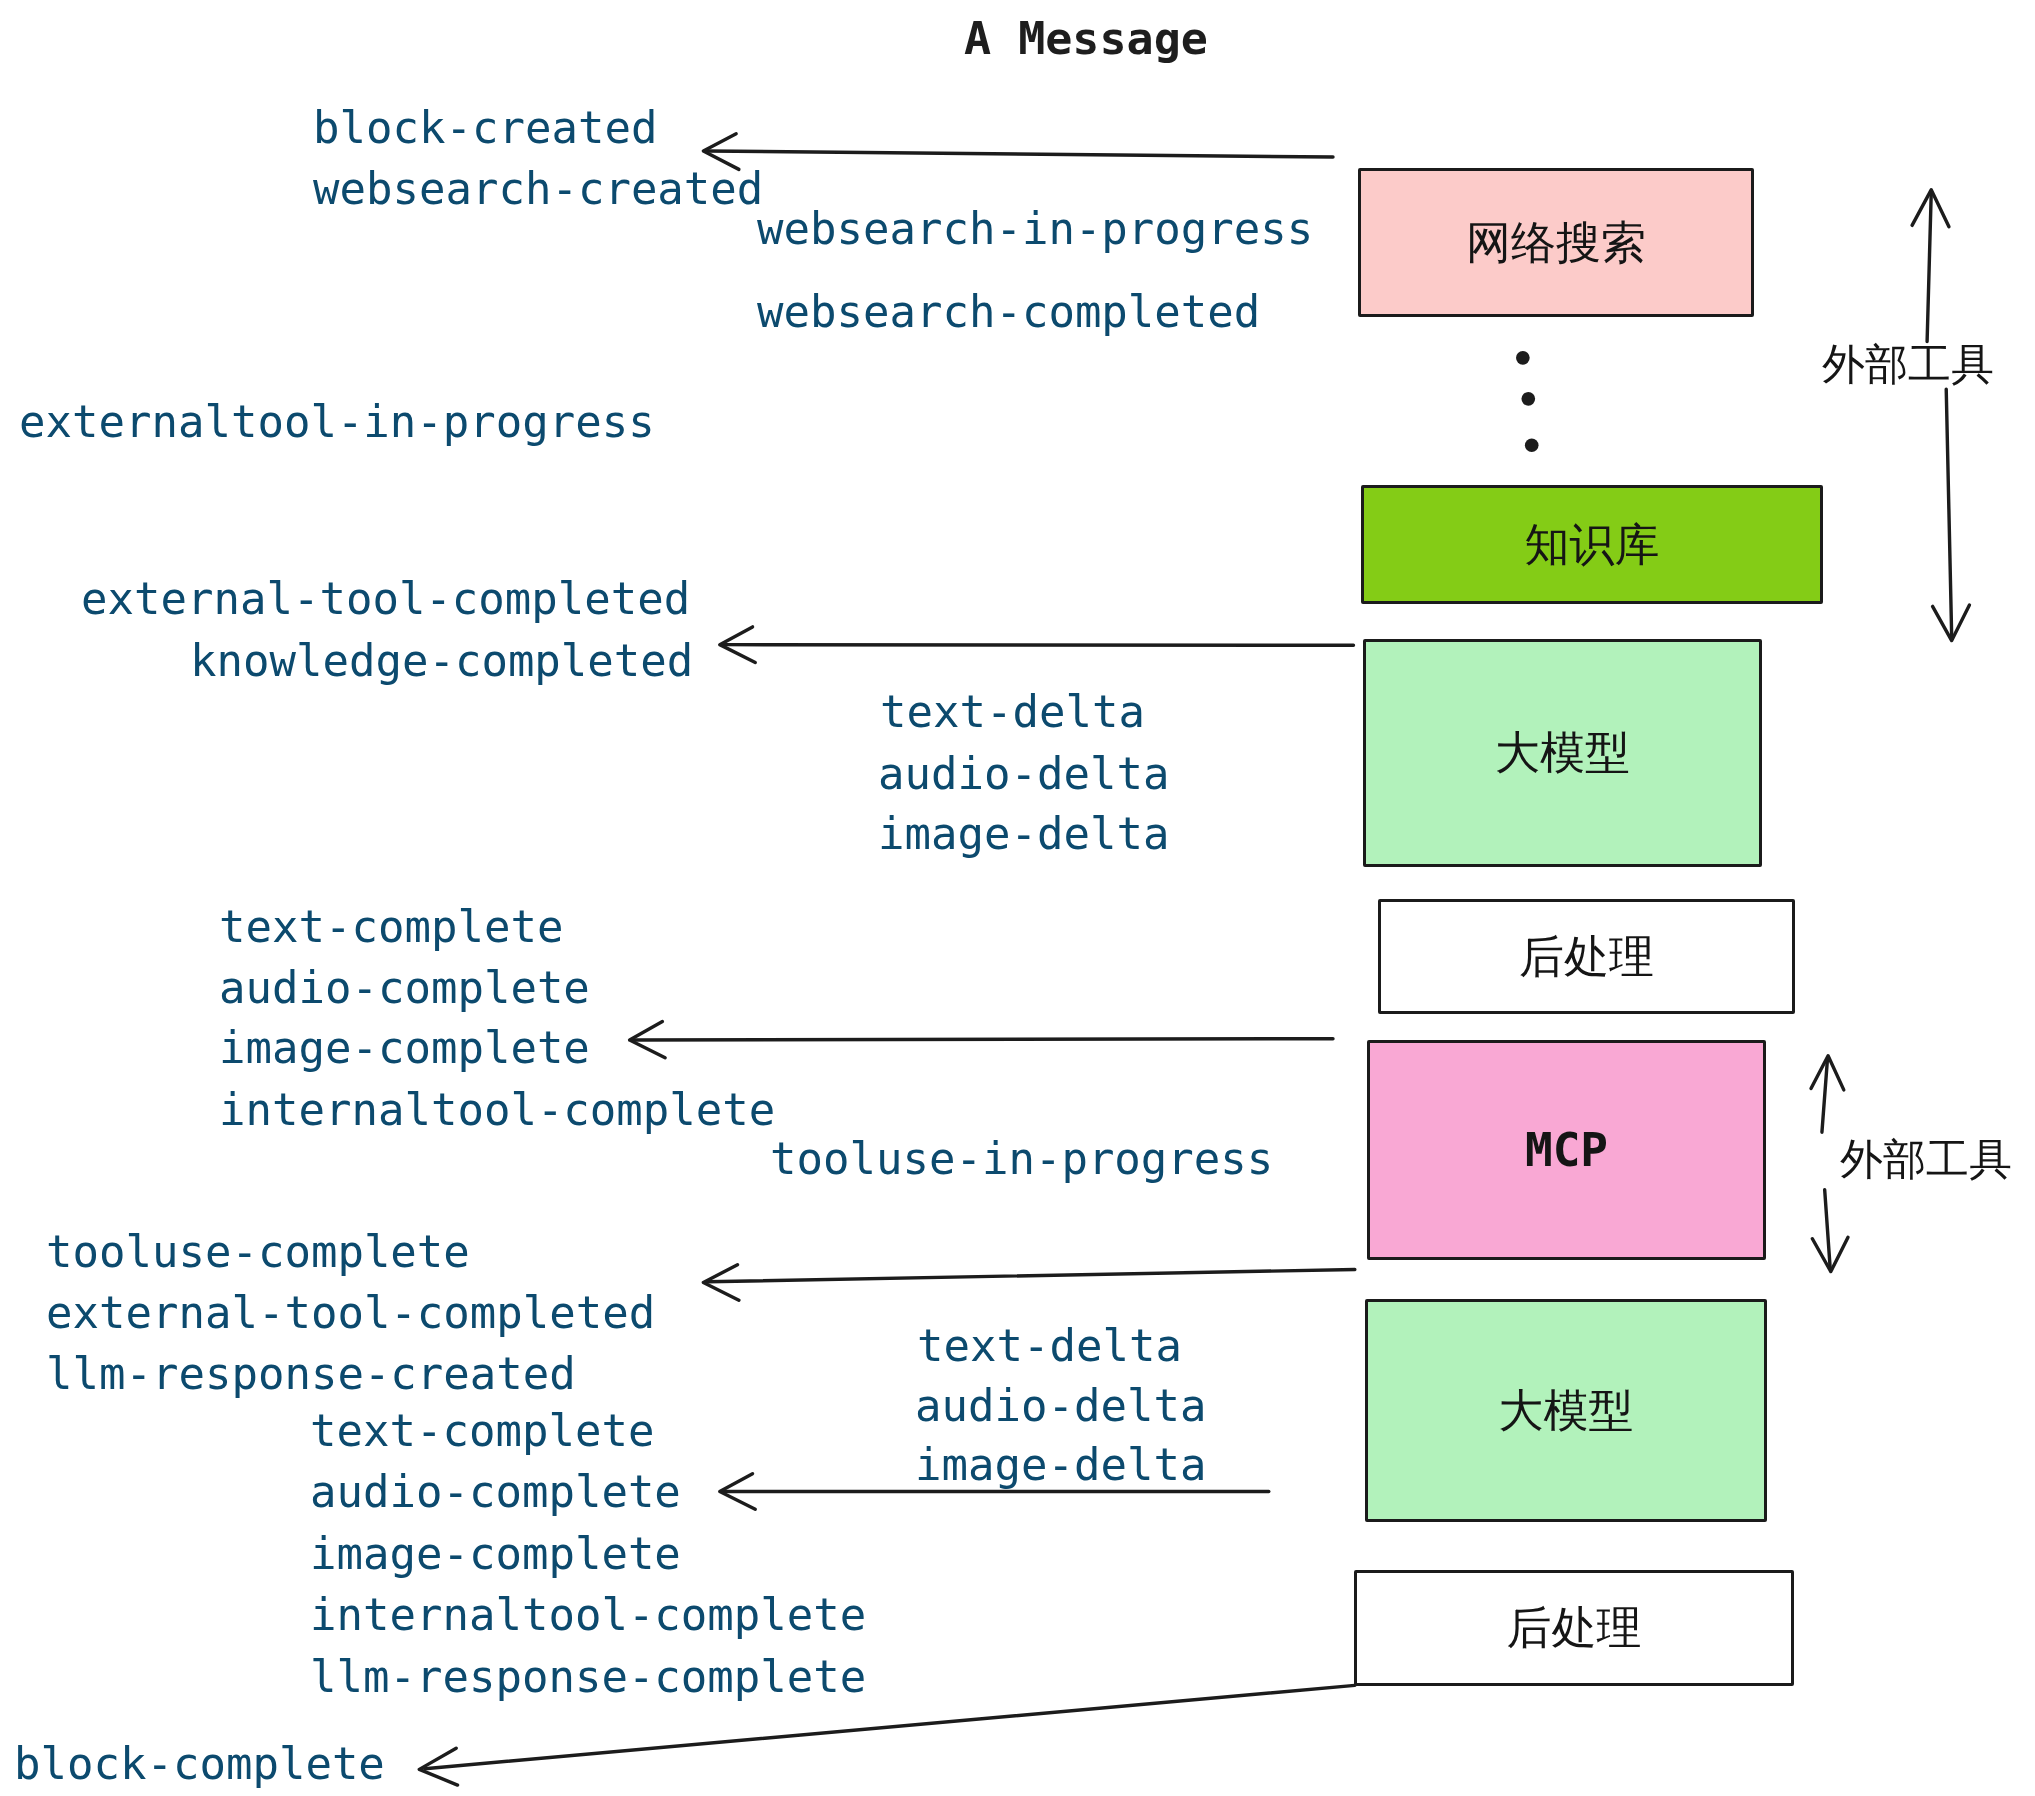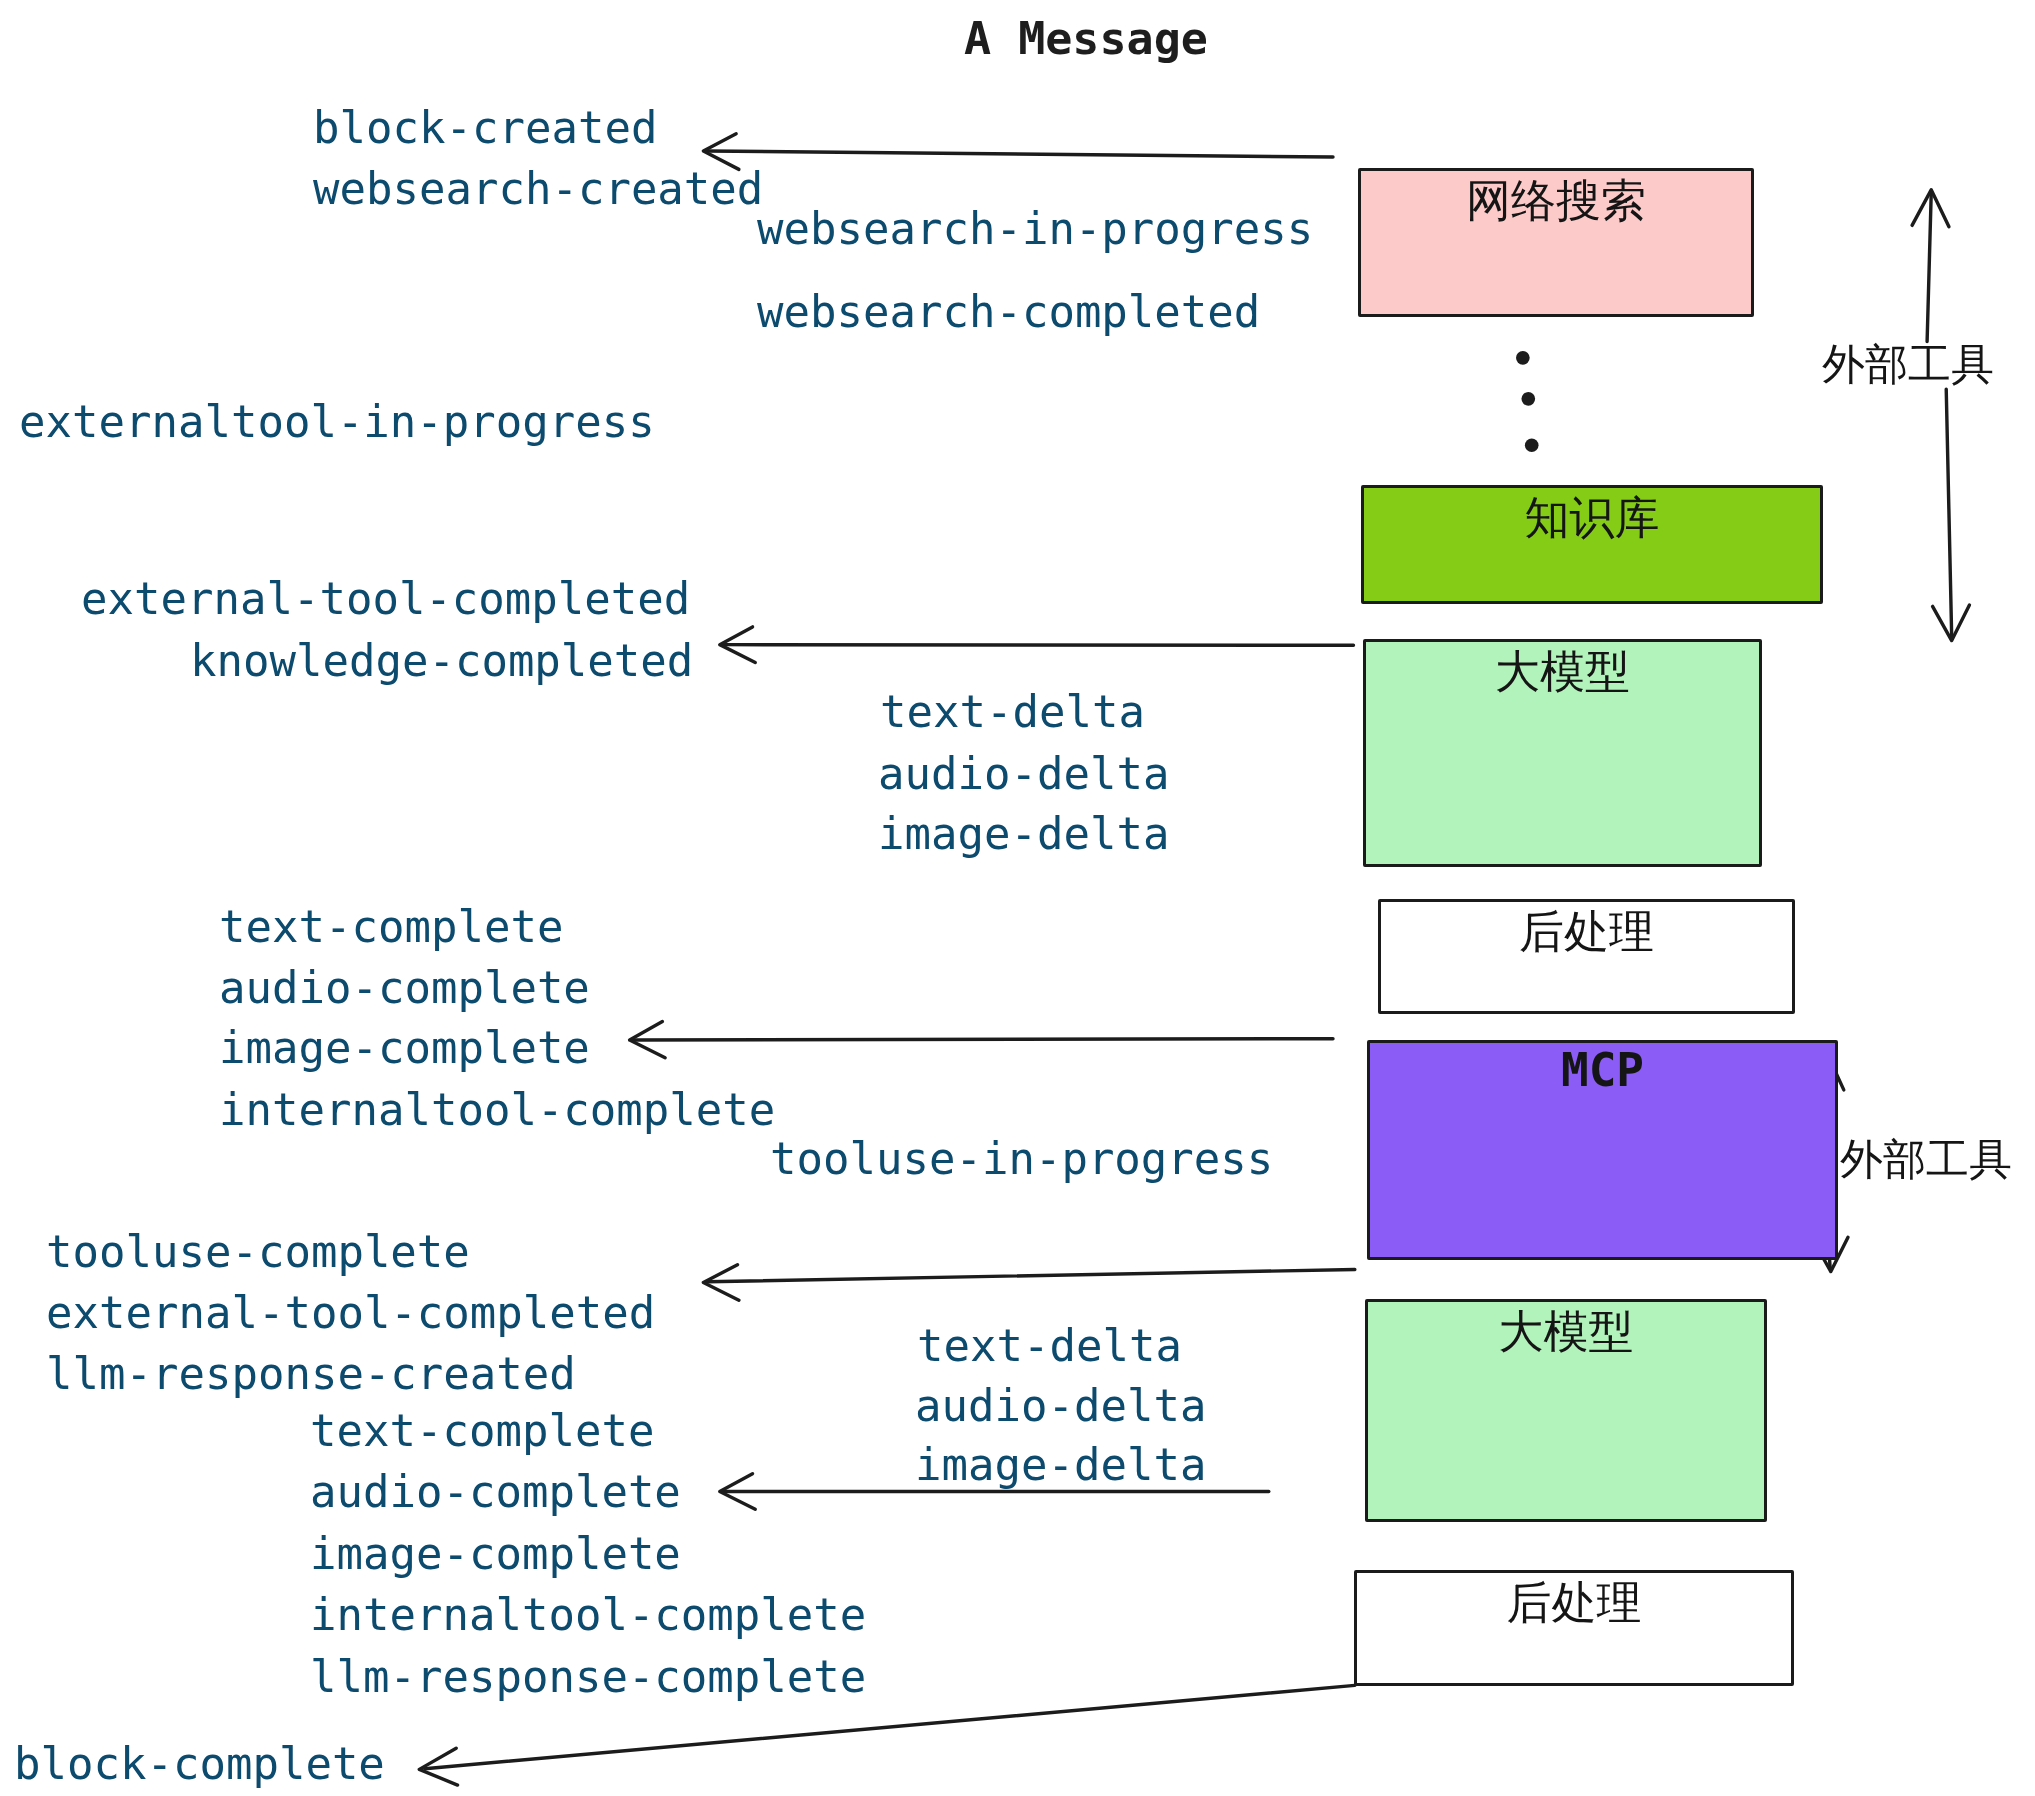--- a/index.html
+++ b/index.html
@@ -6,21 +6,21 @@
   body{width:2035px;height:1796px;position:relative;overflow:hidden;
        font-family:"DejaVu Sans Mono","Liberation Mono",monospace;color:#1e1e1e;}
   .canvas{position:absolute;inset:0;border-radius:13px;}
   .connectors{position:absolute;left:0;top:0;width:2035px;height:1796px;}
 
   .evt{position:absolute;font-size:44px;line-height:1.1;white-space:nowrap;
        font-family:"DejaVu Sans Mono","Liberation Mono",monospace;color:#0c4a6e;}
   .title{position:absolute;font-size:45px;font-weight:bold;white-space:nowrap;}
 
   .node{position:absolute;border:3.4px solid #1b1b1b;border-radius:2px;
-        display:flex;justify-content:center;
+        display:flex;align-items:center;justify-content:center;
         font-family:"DejaVu Sans","Liberation Sans",sans-serif;
         font-size:45px;color:#151515;box-sizing:border-box;}
   .node.mcp-font{font-family:"DejaVu Sans Mono","Liberation Mono",monospace;
         font-weight:bold;font-size:46px;}
   .side-label{position:absolute;font-size:43px;white-space:nowrap;
         font-family:"DejaVu Sans","Liberation Sans",sans-serif;color:#151515;}
 
   svg path,svg line{stroke:#1c1c1c;stroke-width:5;fill:none;
         stroke-linecap:round;stroke-linejoin:round;}
   svg circle{fill:#1c1c1c;stroke:none;}
@@ -98,21 +98,21 @@
   </div>
 
   <div class="node" style="left:1363px;top:639px;width:399px;height:228px;background:#b2f2bb;">
     <span>大模型</span>
   </div>
 
   <div class="node" style="left:1378px;top:899px;width:417px;height:115px;background:#ffffff;">
     <span>后处理</span>
   </div>
 
-  <div class="node mcp-font" style="left:1367px;top:1040px;width:471px;height:220px;background:#8b5cf6;">
+  <div class="node mcp-font" style="left:1367px;top:1040px;width:399px;height:220px;background:#f9a8d4;">
     <span>MCP</span>
   </div>
 
   <div class="node" style="left:1365px;top:1299px;width:402px;height:223px;background:#b2f2bb;">
     <span>大模型</span>
   </div>
 
   <div class="node" style="left:1354px;top:1570px;width:440px;height:116px;background:#ffffff;">
     <span>后处理</span>
   </div>

